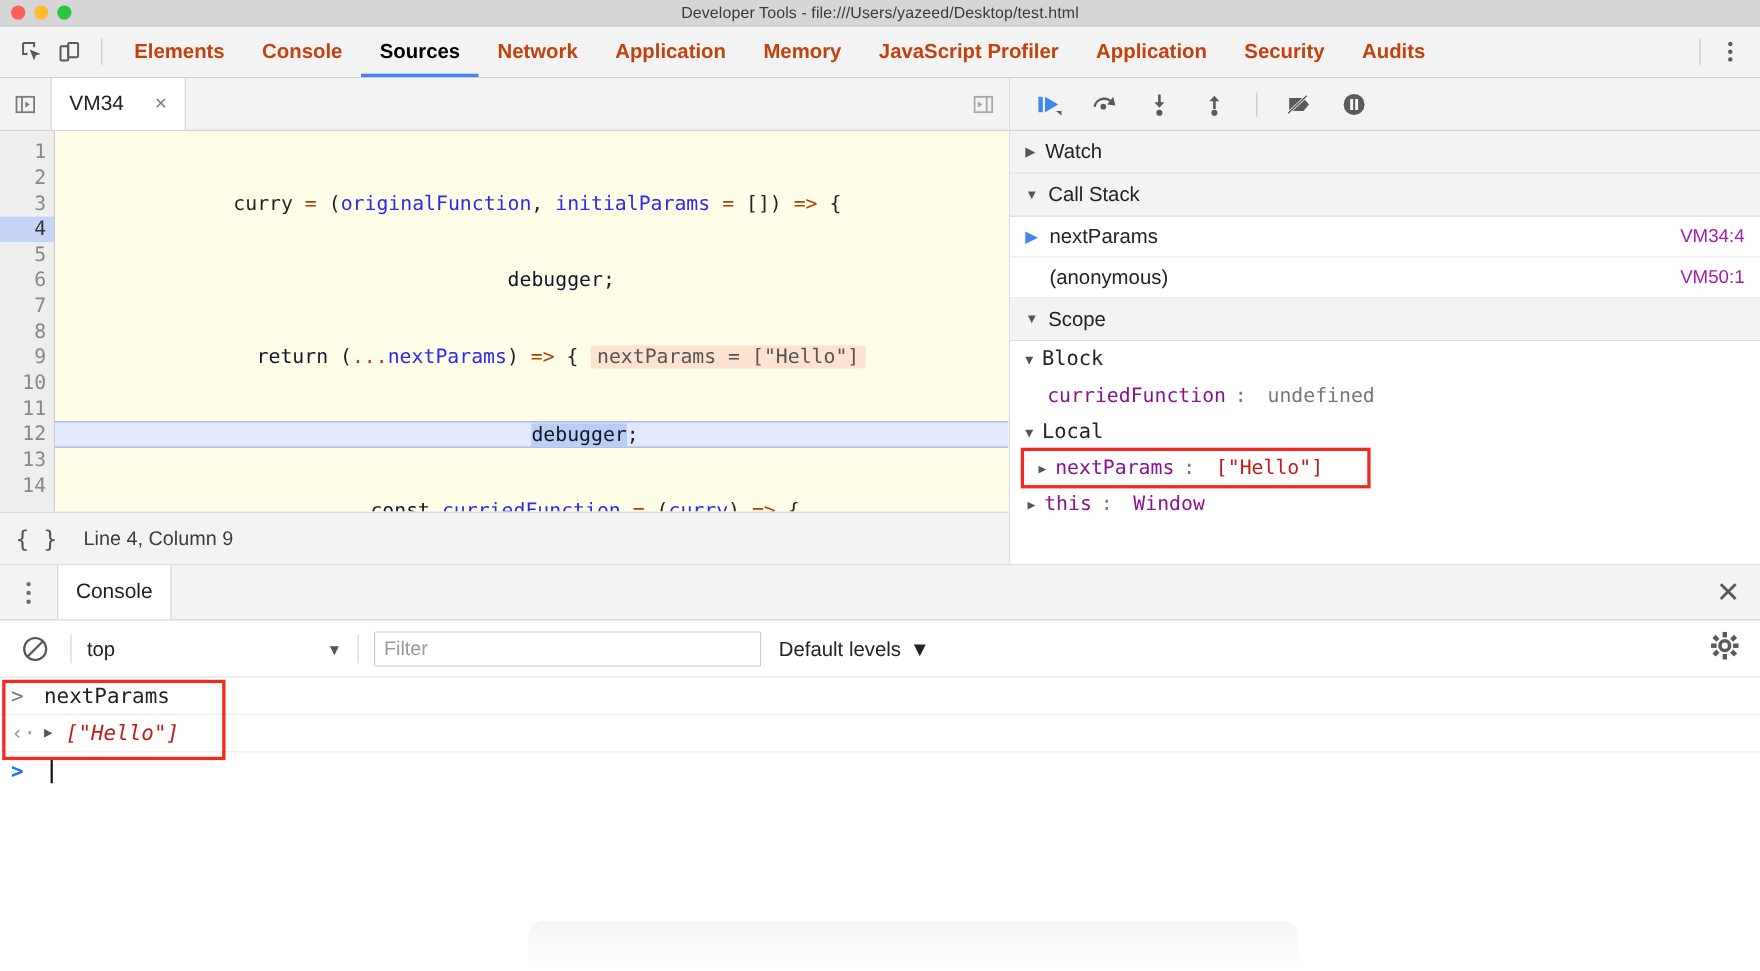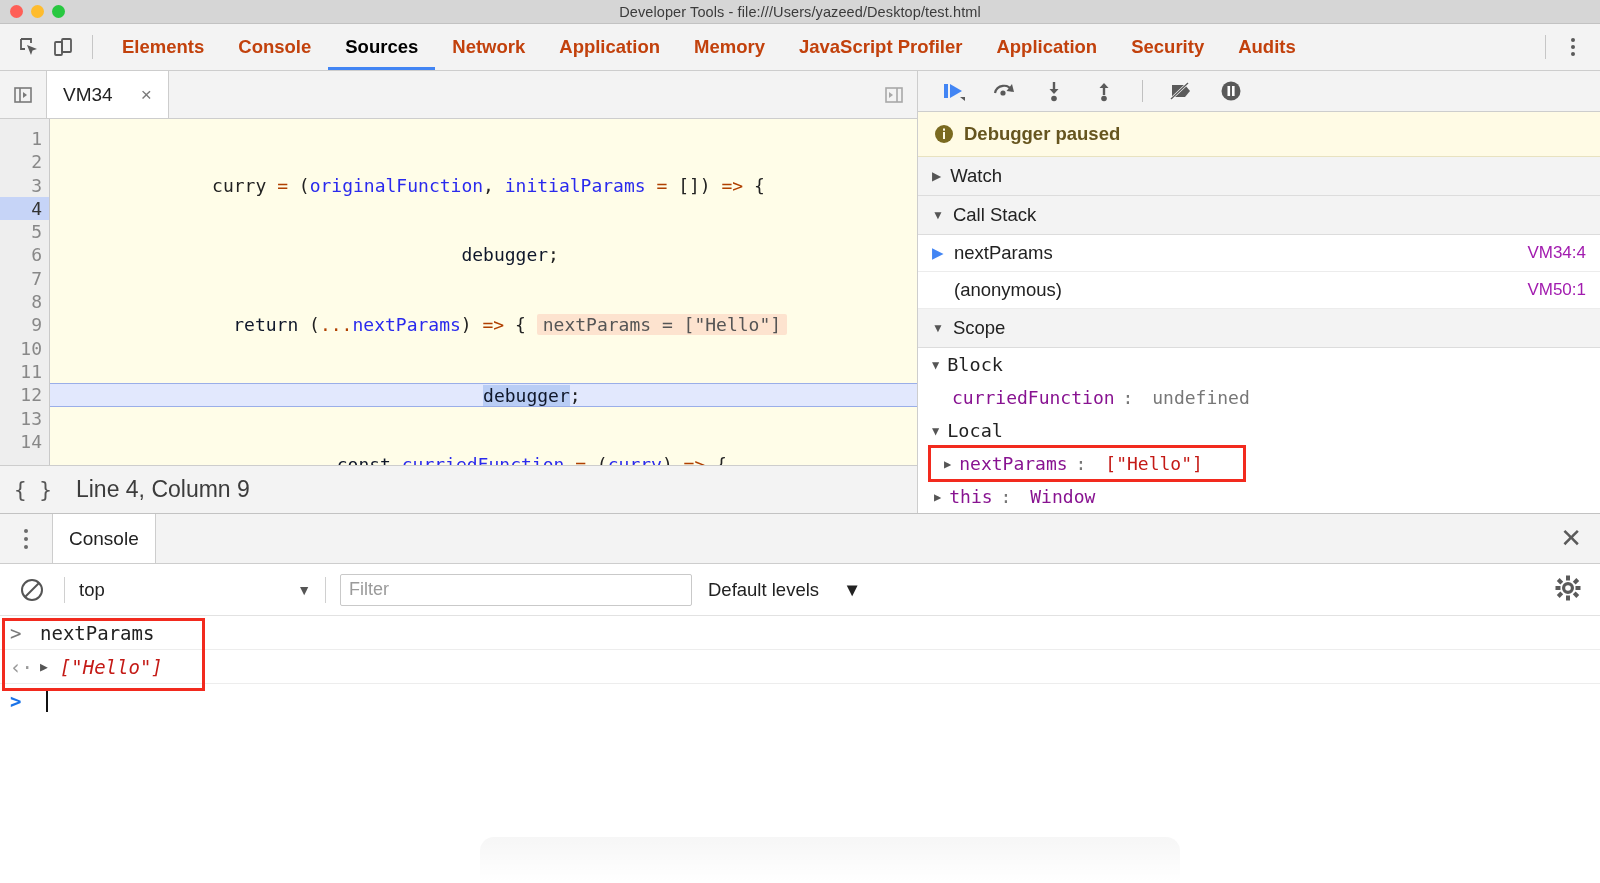--- a/index.html
+++ b/index.html
@@ -93,21 +93,21 @@
   .inline-val {
     background: #fde3cf; color: #555; padding: 0 6px; border-radius: 2px;
     font-family: "DejaVu Sans Mono", monospace;
   }
 
   .status {
     height: 48px; background: #f3f3f3; border-top: 1px solid #cdcdcd;
     display: flex; align-items: center; padding-left: 14px; gap: 24px;
   }
   .braces { font-family: "DejaVu Sans Mono", monospace; font-size: 21px; color: #555; cursor: pointer; }
-  .status-text { font-size: 23px; color: #3c3c3c; }
+  .status-text { font-size: 18px; color: #3c3c3c; }
 
   
   .dbg { flex: 1; display: flex; flex-direction: column; overflow: hidden; background: #fff; }
   .dbg-toolbar {
     height: 48px; background: #f3f3f3; border-bottom: 1px solid #cdcdcd;
     display: flex; align-items: center; padding-left: 18px; gap: 14px;
   }
   .dbg-btn { width: 36px; height: 32px; display: flex; align-items: center; justify-content: center; cursor: pointer; }
   .dbg-sep { width: 1px; height: 22px; background: #c0c0c0; margin: 0 6px; }
 
@@ -172,21 +172,21 @@
     display: flex; align-items: center; justify-content: space-between;
     width: 232px; font-size: 18.5px; color: #222; cursor: pointer;
   }
   .ctx-select .caret { color: #555; font-size: 14px; }
   .filter-input {
     width: 352px; height: 32px; border: 1px solid #c9c9c9; background: #fff;
     font-size: 18px; color: #222; padding: 0 8px; border-radius: 2px;
     font-family: "Liberation Sans", sans-serif;
   }
   .filter-input::placeholder { color: #9a9a9a; }
-  .levels { margin-left: 16px; font-size: 18.5px; color: #222; display: flex; align-items: center; gap: 24px; cursor: pointer; }
+  .levels { margin-left: 16px; font-size: 18.5px; color: #222; display: flex; align-items: center; gap: 8px; cursor: pointer; }
   .gear { position: absolute; right: 18px; cursor: pointer; }
 
   .console-body { position: relative; }
   .c-row {
     display: flex; align-items: center; gap: 10px; padding: 4px 10px;
     font-family: "DejaVu Sans Mono", monospace; font-size: 19px; min-height: 34px;
   }
   .c-row.sep { border-bottom: 1px solid #ededed; }
   .c-prompt { color: #7a7a7a; width: 20px; }
   .c-ret { color: #9a9a9a; width: 20px; }
@@ -362,28 +362,20 @@
         </div>
         <div class="dbg-btn">
           <svg width="24" height="22" viewBox="0 0 24 22">
             <circle cx="12" cy="11" r="9.5" fill="#5a5a5a"></circle>
             <rect x="8.5" y="6" width="2.6" height="10" fill="#fff"></rect>
             <rect x="13" y="6" width="2.6" height="10" fill="#fff"></rect>
           </svg>
         </div>
       </div>
 
-      <div class="paused-banner">
-        <svg width="20" height="20" viewBox="0 0 20 20">
-          <circle cx="10" cy="10" r="9" fill="#7a6a20"></circle>
-          <rect x="9" y="8" width="2" height="7" fill="#fffbe5"></rect>
-          <rect x="9" y="4.5" width="2" height="2.2" fill="#fffbe5"></rect>
-        </svg>
-        <span class="txt">Debugger paused</span>
-      </div>
 
       <div class="sec-header">
         <span class="tri">▶</span>
         <span>Watch</span>
       </div>
 
       <div class="sec-header">
         <span class="tri">▼</span>
         <span>Call Stack</span>
       </div>

